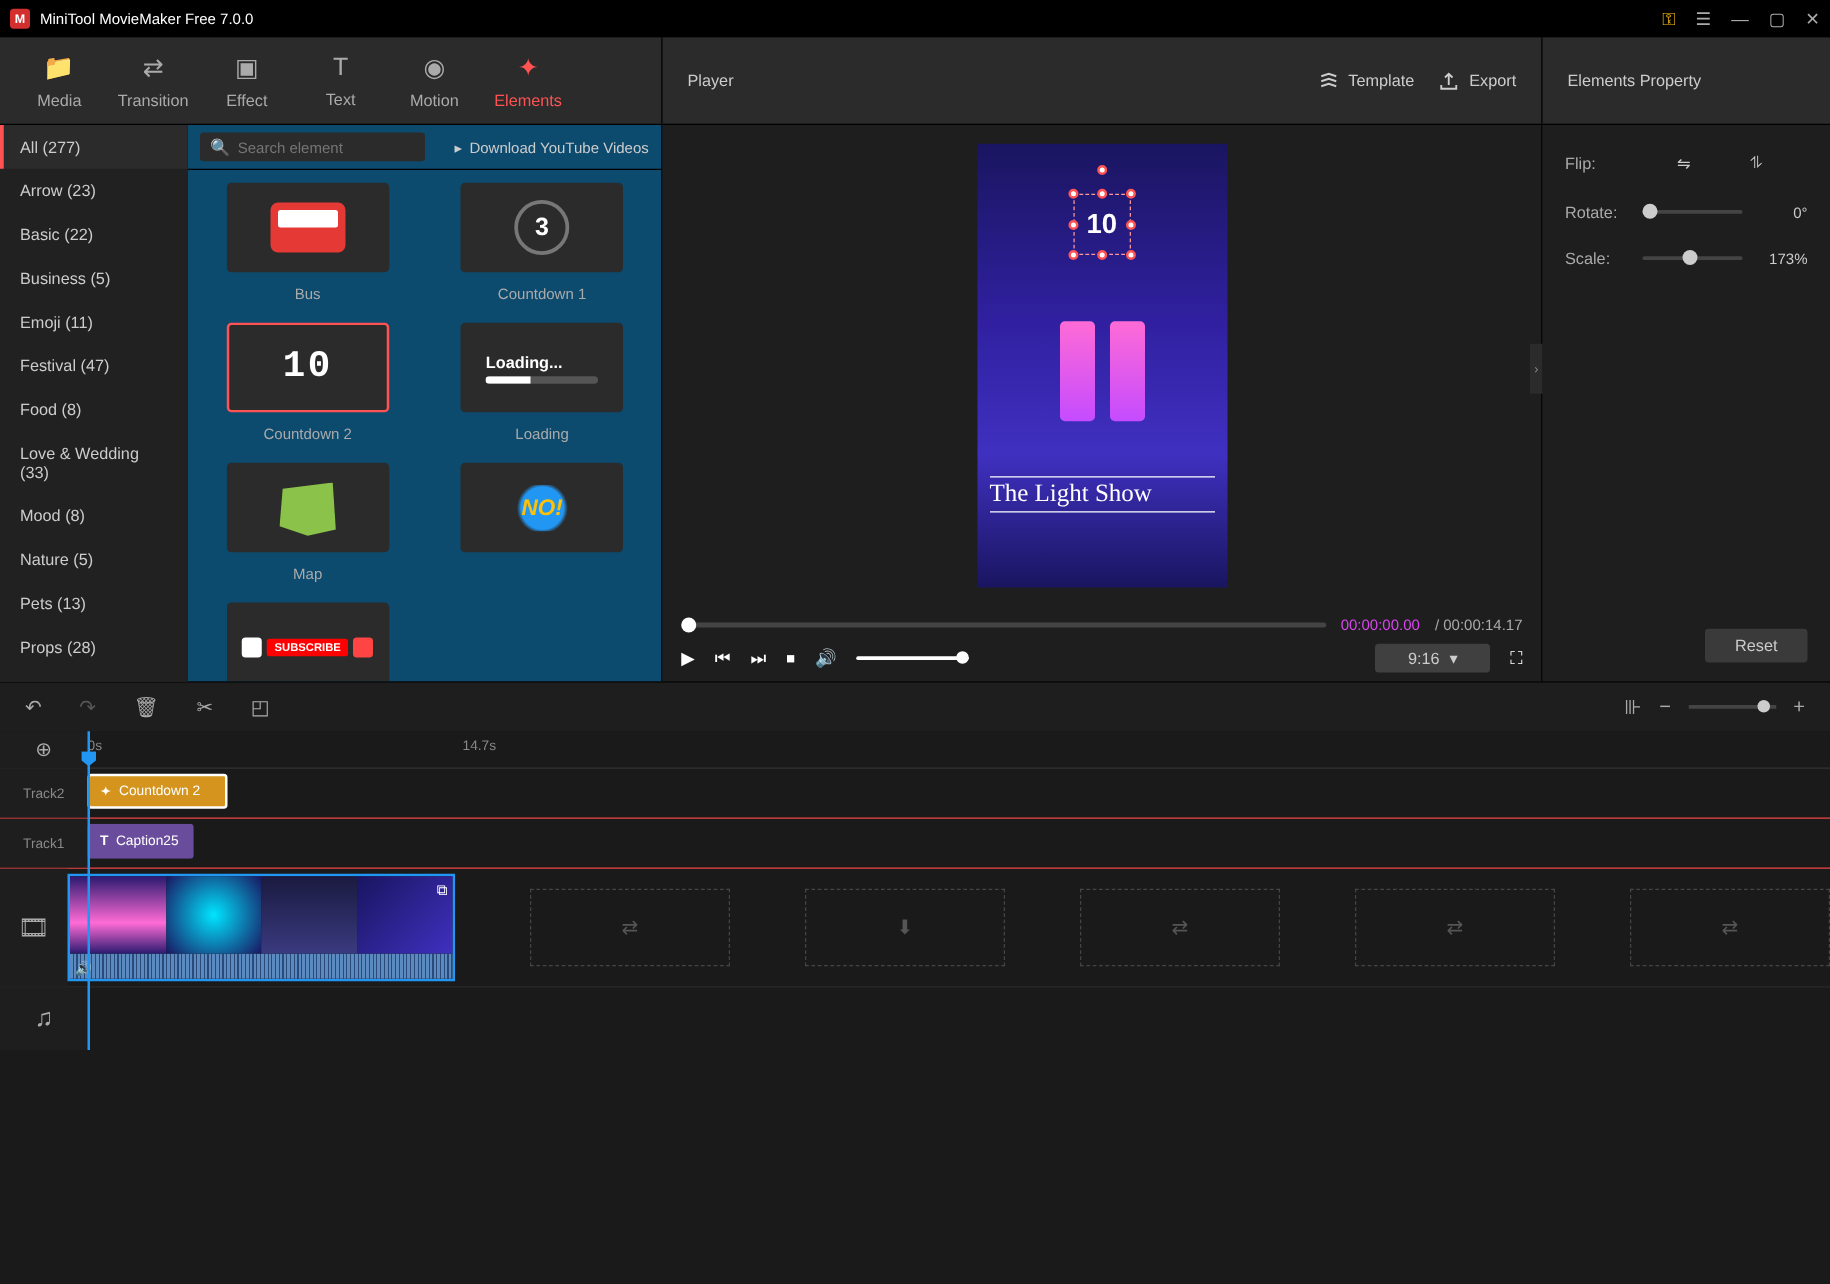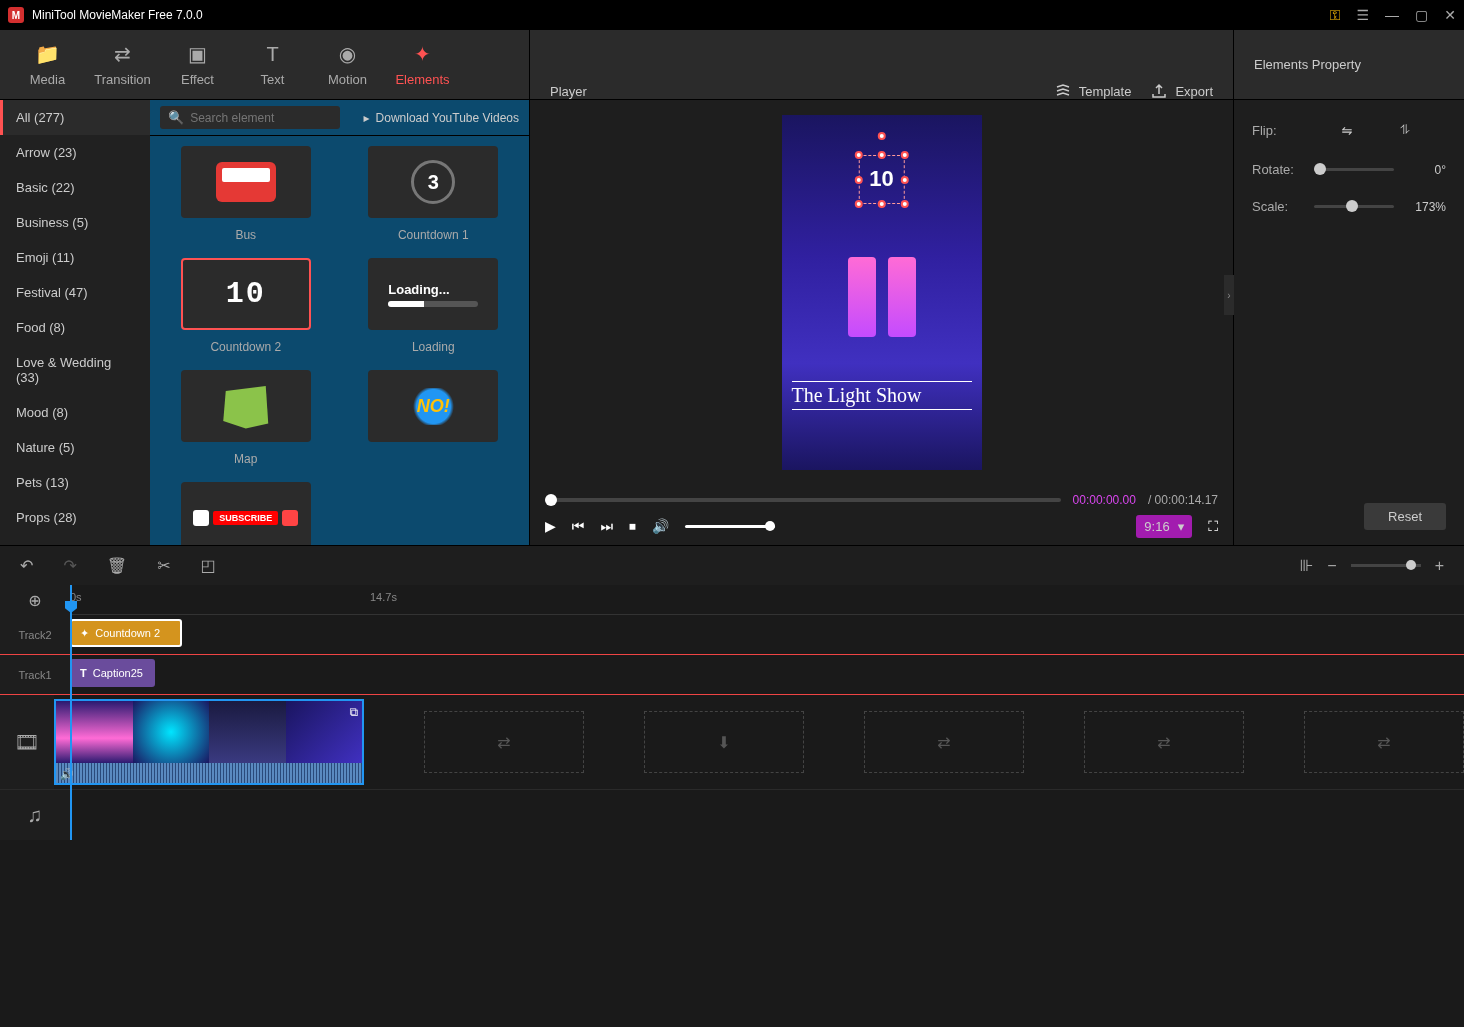--- a/index.html
+++ b/index.html
@@ -9,21 +9,21 @@
 .app-icon{width:16px;height:16px;background:#d32f2f;border-radius:3px;display:flex;align-items:center;justify-content:center;color:#fff;font-size:10px;font-weight:bold}
 .app-title{color:#fff;font-size:12px}
 .titlebar-right{display:flex;align-items:center;gap:16px}
 .titlebar-icon{color:#aaa;cursor:pointer;font-size:14px}
 .key-icon{color:#ffc107}
 .toolbar{height:70px;background:#2b2b2b;display:flex;border-bottom:1px solid #000}
 .toolbar-section{width:530px;display:flex;padding:0 10px;border-right:1px solid #000}
 .tool-tab{flex:0 0 auto;width:75px;display:flex;flex-direction:column;align-items:center;justify-content:center;gap:6px;color:#aaa;cursor:pointer}
 .tool-tab.active{color:#ff5252}
 .tool-icon{font-size:20px}
-.player-header{flex:1;display:flex;align-items:flex-end;justify-content:space-between;padding:0 20px;border-right:1px solid #000}
+.player-header{flex:1;display:flex;align-items:center;justify-content:space-between;padding:0 20px;border-right:1px solid #000}
 .player-header-right{display:flex;gap:20px;align-items:center}
 .header-btn{display:flex;align-items:center;gap:8px;color:#ccc;cursor:pointer}
 .prop-header{width:230px;display:flex;align-items:center;padding:0 20px}
 .main{display:flex;height:445px}
 .left-panel{width:530px;display:flex;background:#0c4a6e;border-right:1px solid #000}
 .sidebar{width:150px;background:#212121;overflow-y:auto}
 .sidebar-item{padding:10px 16px;color:#ccc;cursor:pointer;font-size:13px}
 .sidebar-item.active{background:#2b2b2b;border-left:3px solid #ff5252;padding-left:13px}
 .content-area{flex:1;display:flex;flex-direction:column}
 .content-toolbar{height:36px;display:flex;align-items:center;padding:0 10px;gap:10px;border-bottom:1px solid #000}
@@ -64,21 +64,21 @@
 .player-controls{height:70px;padding:0 15px;display:flex;flex-direction:column;justify-content:center;gap:8px}
 .seek-row{display:flex;align-items:center;gap:12px}
 .seek-bar{flex:1;height:4px;background:#444;border-radius:2px;position:relative}
 .seek-thumb{width:12px;height:12px;background:#fff;border-radius:50%;position:absolute;left:0;top:-4px}
 .time-cur{color:#d946ef;font-size:12px}
 .time-dur{color:#aaa;font-size:12px}
 .ctrl-row{display:flex;align-items:center;gap:16px}
 .ctrl-btn{color:#fff;cursor:pointer;font-size:14px}
 .vol-bar{width:90px;height:3px;background:#fff;border-radius:2px;position:relative}
 .vol-thumb{width:10px;height:10px;background:#fff;border-radius:50%;position:absolute;right:0;top:-4px}
-.ratio-select{background:#a21caf;color:#ccc;padding:4px 8px;border-radius:3px;display:flex;align-items:center;gap:8px;margin-left:auto}
+.ratio-select{background:#404040;color:#ccc;padding:4px 26px;border-radius:3px;display:flex;align-items:center;gap:8px;margin-left:auto}
 .prop-panel{width:230px;background:#1e1e1e;padding:20px 18px;display:flex;flex-direction:column;gap:22px;position:relative}
 .prop-row{display:flex;align-items:center;gap:12px}
 .prop-label{width:50px;color:#aaa;font-size:13px}
 .flip-btn{width:26px;height:20px;display:flex;align-items:center;justify-content:center;color:#ccc;cursor:pointer;margin-left:20px}
 .slider{flex:1;height:3px;background:#444;border-radius:2px;position:relative}
 .slider-thumb{width:12px;height:12px;background:#ccc;border-radius:50%;position:absolute;top:-5px}
 .prop-value{width:40px;text-align:right;color:#ccc;font-size:12px}
 .reset-btn{position:absolute;bottom:15px;right:18px;background:#3a3a3a;color:#ccc;padding:6px 24px;border-radius:3px;cursor:pointer;font-size:13px}
 .expand-tab{position:absolute;left:-10px;top:175px;width:10px;height:40px;background:#2b2b2b;display:flex;align-items:center;justify-content:center;color:#888;cursor:pointer;font-size:10px}
 .timeline-toolbar{height:40px;background:#1e1e1e;display:flex;align-items:center;padding:0 20px;justify-content:space-between;border-top:1px solid #000}

